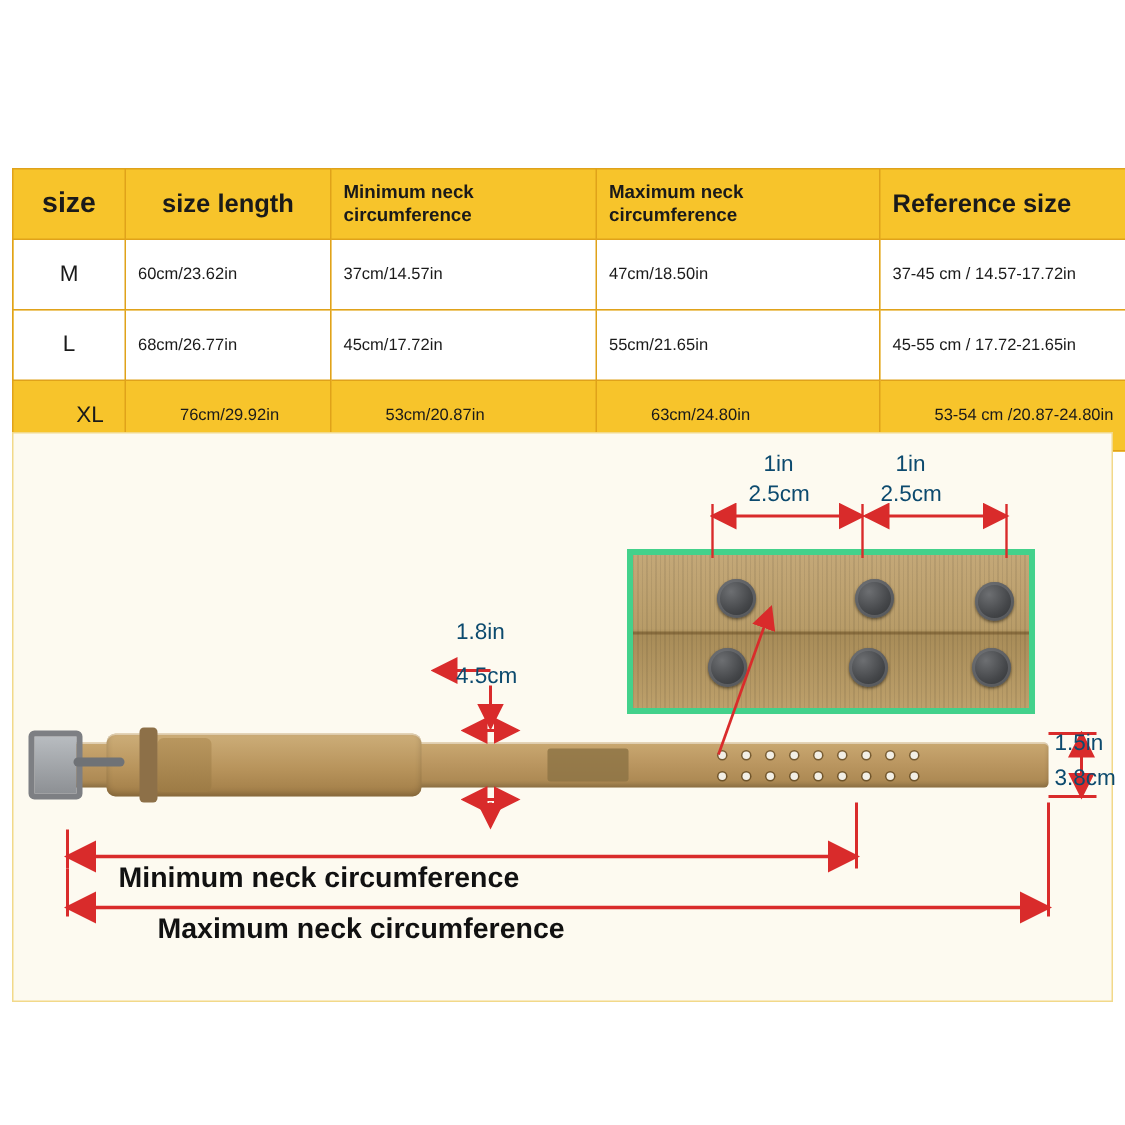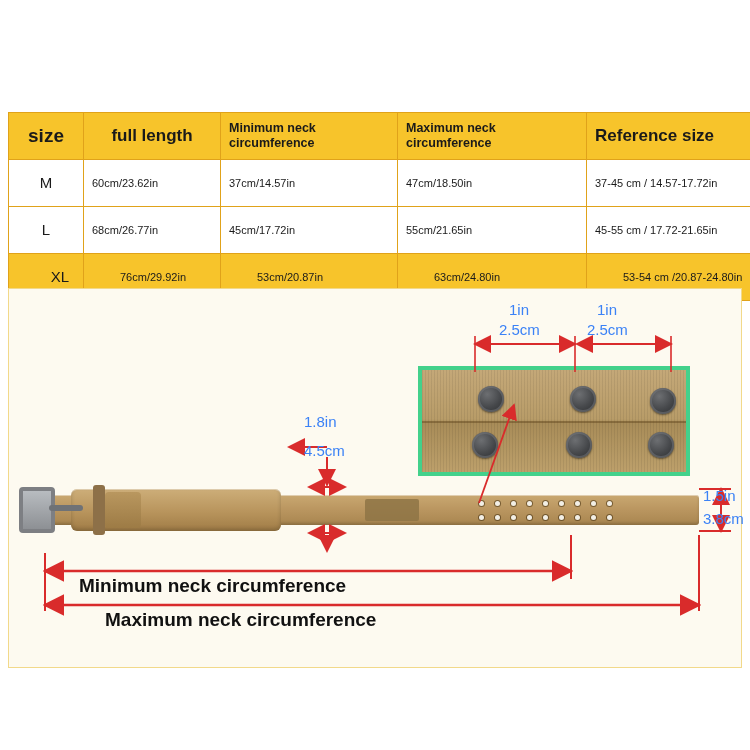--- a/index.html
+++ b/index.html
@@ -188,21 +188,21 @@
     height: 26px;
     border-radius: 50%;
     background: radial-gradient(circle at 36% 32%, #6d6f72 0%, #45474a 55%, #2b2d2f 100%);
     box-shadow: 0 1px 2px rgba(0,0,0,.5), inset 0 0 0 2px rgba(120,122,125,.5);
   }
 
   
   .dim-label {
     position: absolute;
     font-size: 15px;
-    color: #3b82f6;
+    color: #0c4a6e;
     white-space: nowrap;
     line-height: 1.2;
   }
   .meas-text {
     position: absolute;
     font-size: 19px;
     font-weight: bold;
     color: #111;
     white-space: nowrap;
   }
@@ -217,21 +217,21 @@
 </style>
 </head>
 <body>
 
 <div id="page">
 
   <table id="size-table">
     <tbody>
         <tr class="head">
       <td class="c1 col-size">size</td>
-      <td class="c2">full length</td>
+      <td class="c2">size length</td>
       <td class="c3 small">Minimum neck circumference</td>
       <td class="c4 small">Maximum neck circumference</td>
       <td class="c5" style="text-align:left">Reference size</td>
     </tr>
     <tr class="body">
       <td class="c1 col-size">M</td>
       <td class="c2">60cm/23.62in</td>
       <td class="c3">37cm/14.57in</td>
       <td class="c4">47cm/18.50in</td>
       <td class="c5">37-45 cm / 14.57-17.72in</td>

